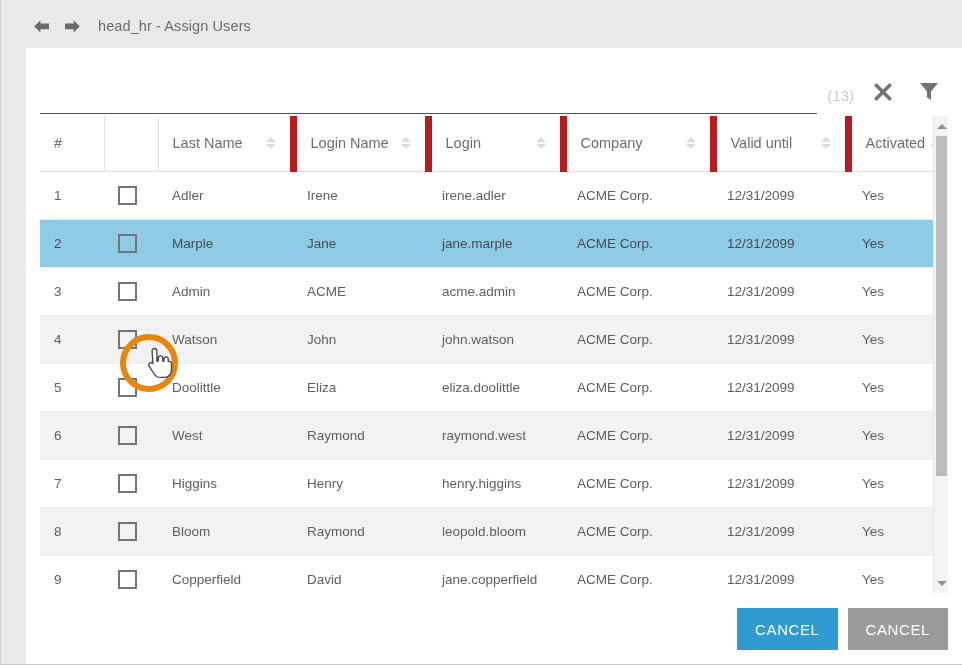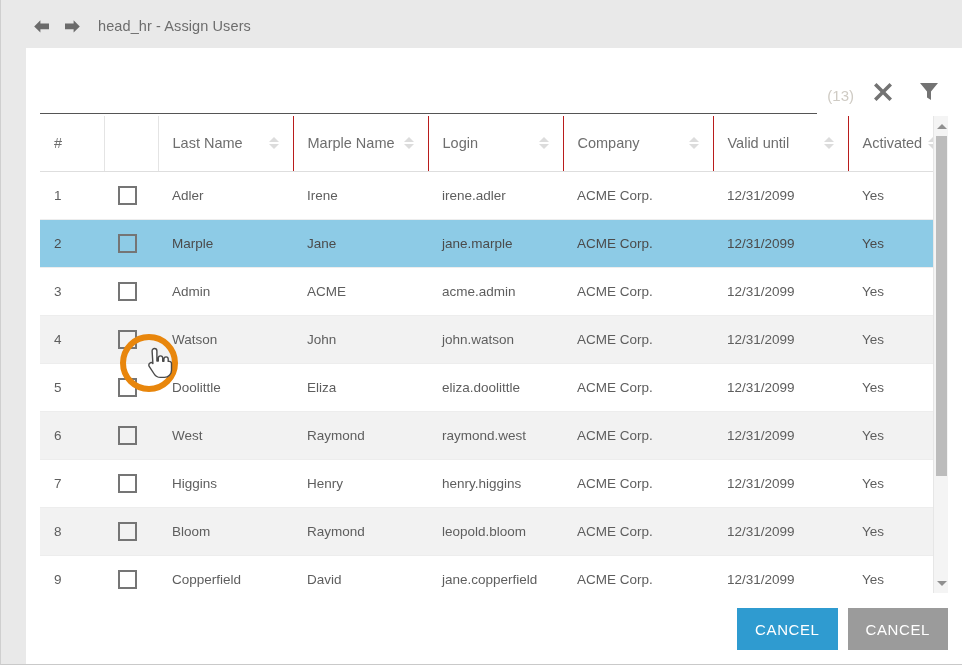--- a/index.html
+++ b/index.html
@@ -125,21 +125,21 @@
   }
   table.grid th {
     height: 55px;
     font-weight: normal;
     color: #6e6e6e;
     font-size: 14.5px;
     text-align: left;
     padding: 0 14px;
     background: #ffffff;
     border-bottom: 1px solid #dedede;
-    border-right: 1px solid #b91c1c;
+    border-right: 7px solid #b91c1c;
     vertical-align: middle;
     position: relative;
     user-select: none;
   }
   table.grid th:last-child { border-right: none; }
   table.grid th.col-num { border-right: 1px solid #e4e4e4; }
   table.grid th.col-chk { border-right: 1px solid #e4e4e4; }
 
   .th-inner {
     display: flex;
@@ -346,21 +346,21 @@
               <div class="th-inner">
                 <span>Last Name</span>
                 <span class="sorticon">
                     <i class="tri-up"></i>
                     <i class="tri-dn"></i>
                   </span>
               </div>
             </th>
             <th>
               <div class="th-inner">
-                <span>Marple Name</span>
+                <span>Login Name</span>
                 <span class="sorticon">
                     <i class="tri-up"></i>
                     <i class="tri-dn"></i>
                   </span>
               </div>
             </th>
             <th>
               <div class="th-inner">
                 <span>Login</span>
                 <span class="sorticon">

